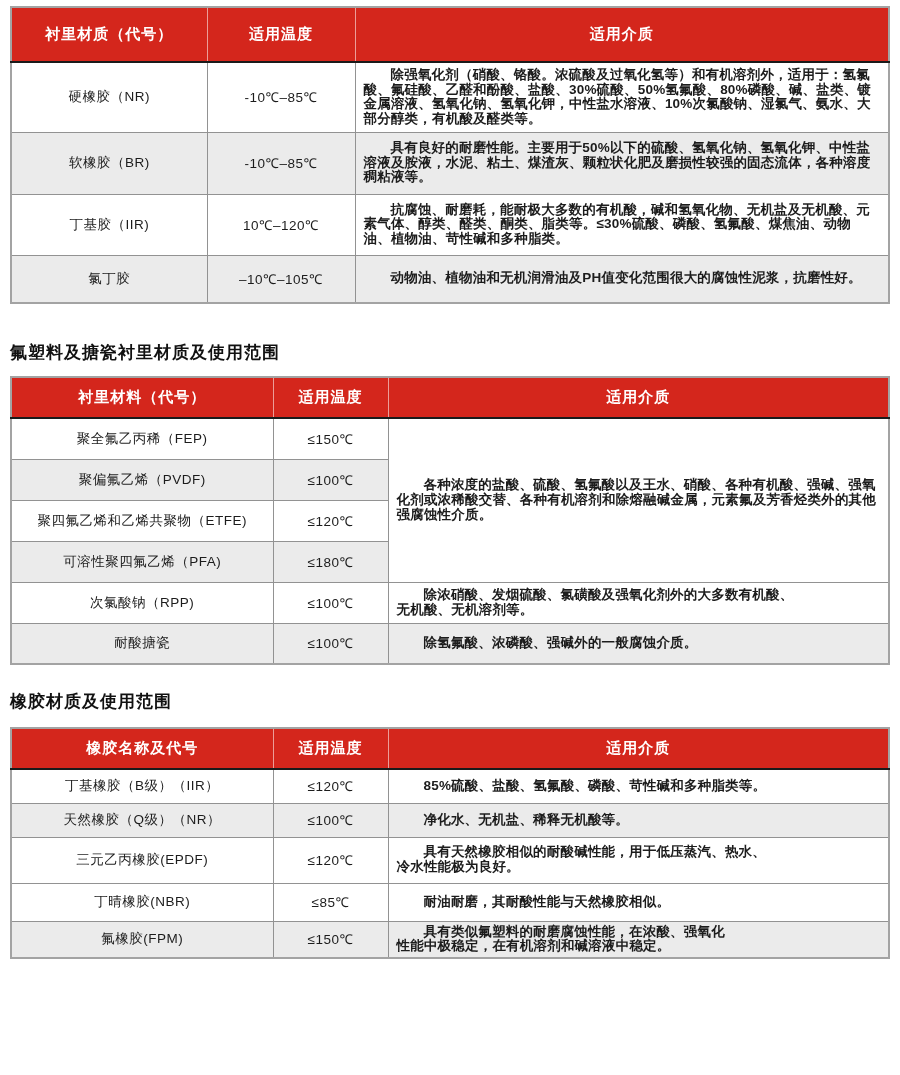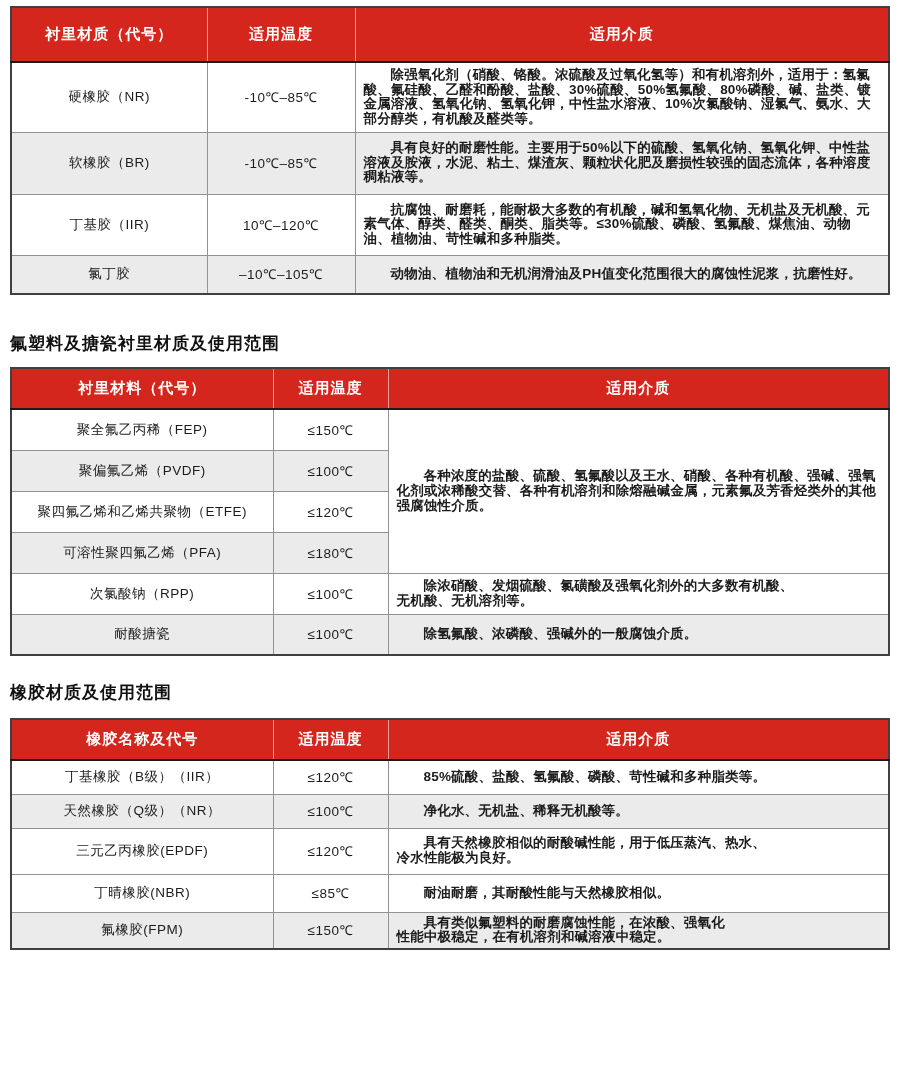--- a/index.html
+++ b/index.html
@@ -15,21 +15,21 @@
     font-size: 17px; font-weight: bold; color: #111;
     letter-spacing: 1px; line-height: 22px;
   }
   .t1-title { margin: 2px 0 13px 0; }
   .t2-title { margin: 38px 0 12px 0; }
   .t3-title { margin: 26px 0 14px 0; }
 
   table {
     width: 880px; table-layout: fixed;
     border-collapse: collapse;
-    border: 2px solid #404040;
+    border: 2px solid #a3a3a3;
   }
   thead th {
     background: #d4261c;
     color: #ffffff; font-weight: bold; font-size: 15px;
     letter-spacing: 1px;
     border-right: 1px solid rgba(255,255,255,0.55);
     border-bottom: 2px solid #1a1a1a;
     padding: 0 4px;
   }
   thead th:last-child { border-right: none; }
@@ -56,21 +56,21 @@
   }
   td.media-merged { background: #ffffff !important; }
 
   
   .t1 col.c1 { width: 196px; } .t1 col.c2 { width: 148px; }
   .t2 col.c1, .t3 col.c1 { width: 262px; }
   .t2 col.c2, .t3 col.c2 { width: 115px; }
 
   
   .t1 tr.r0 { height: 70px; } .t1 tr.r1 { height: 62px; }
-  .t1 tr.r2 { height: 61px; } .t1 tr.r3 { height: 39px; }
+  .t1 tr.r2 { height: 61px; } .t1 tr.r3 { height: 48px; }
   .t2 tbody tr { height: 41px; }
   .t3 tr.r0, .t3 tr.r1, .t3 tr.r3 { height: 34px; }
   .t3 tr.r2 { height: 46px; } .t3 tr.r4 { height: 38px; }
   .t3 tr.r5 { height: 36px; }
 </style>
 </head>
 <body>
 
 <div class="page">
 

